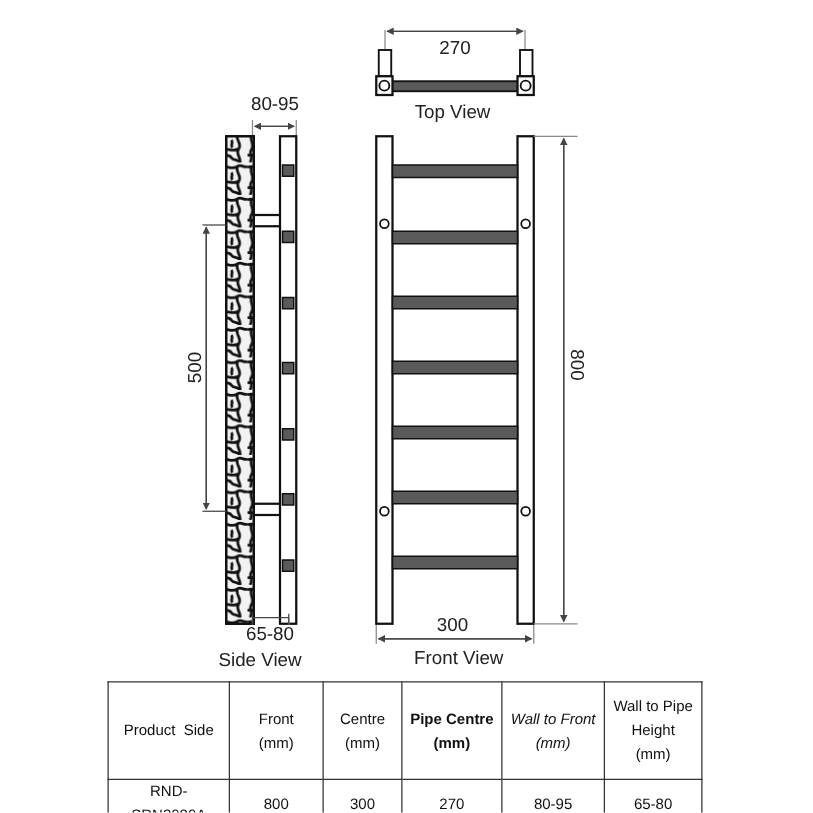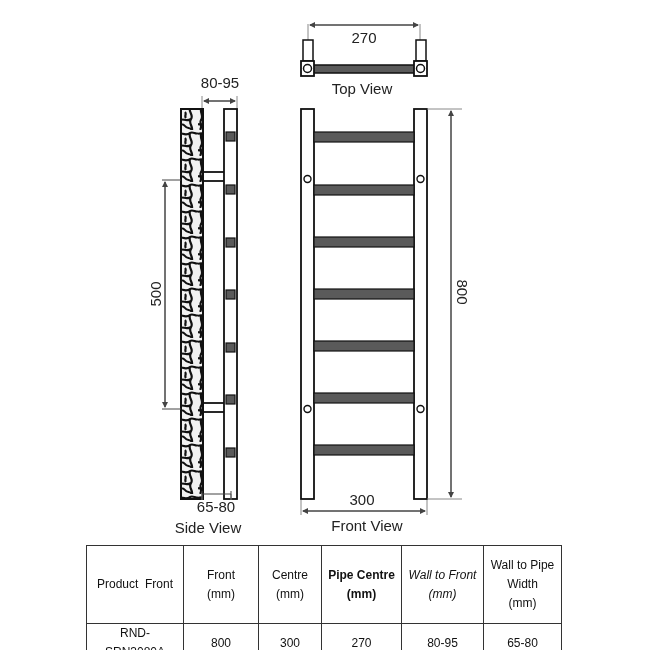--- a/index.html
+++ b/index.html
@@ -130,41 +130,41 @@
     <line x1="425" y1="511" x2="303" y2="511" stroke="#444" stroke-width="1" marker-end="url(#arr)"></line>
     <text class="lbl dim" x="362" y="505" text-anchor="middle">300</text>
     <text class="lbl view-title" x="367" y="531" text-anchor="middle">Front View</text>
   </g>
 </svg>
 
 <table class="spec">
   <tbody>
       <tr class="head">
     <td class="c0">
-          <span class="hl" style="white-space:pre">Product  Front</span>
+          <span class="hl" style="white-space:pre">Product  Side</span>
         </td>
     <td class="c1">
           <span class="hl">Front</span>
           <span class="hl">(mm)</span>
         </td>
     <td class="c2">
           <span class="hl">Centre</span>
           <span class="hl">(mm)</span>
         </td>
     <td class="c3">
           <span class="hl">Pipe Centre</span>
           <span class="hl">(mm)</span>
         </td>
     <td class="c4">
           <span class="hl">Wall to Front</span>
           <span class="hl">(mm)</span>
         </td>
     <td class="c5">
           <span class="hl">Wall to Pipe</span>
-          <span class="hl">Width</span>
+          <span class="hl">Height</span>
           <span class="hl">(mm)</span>
         </td>
   </tr>
   <tr class="row">
     <td>RND-SRN3080A</td>
     <td>800</td>
     <td>300</td>
     <td>270</td>
     <td>80-95</td>
     <td>65-80</td>

